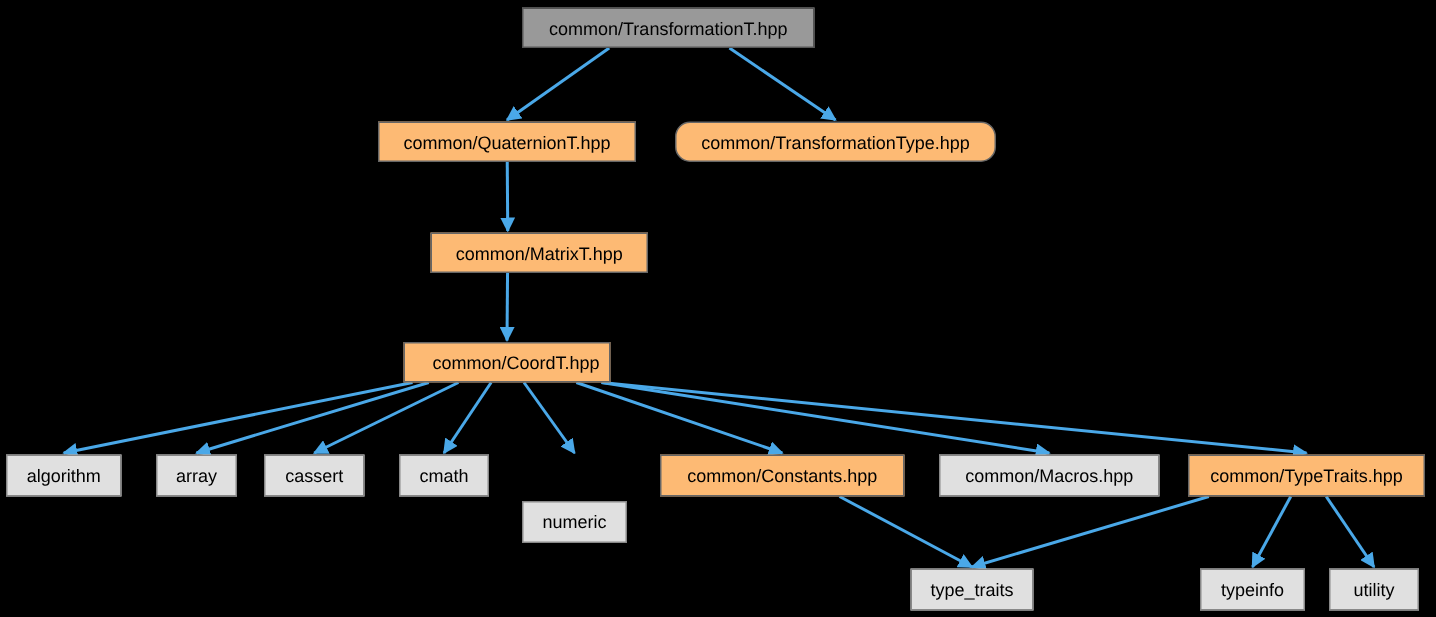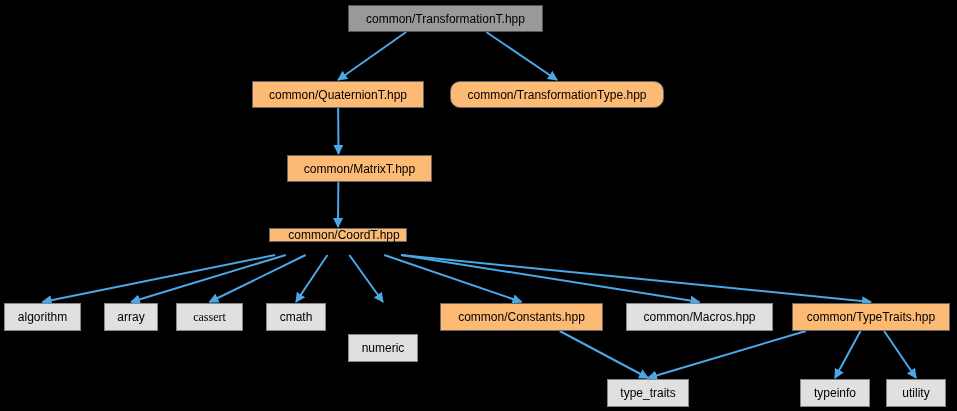--- a/index.html
+++ b/index.html
@@ -86,30 +86,30 @@
     </div>
     <div class="node node-file" style="left: 252px; top: 81px; width: 172px; height: 27px;">
       <span class="node-label">common/QuaternionT.hpp</span>
     </div>
     <div class="node node-file" style="left: 450px; top: 81px; width: 214px; height: 27px; border-radius: 10px;">
       <span class="node-label">common/TransformationType.hpp</span>
     </div>
     <div class="node node-file" style="left: 266px; top: 155px; width: 145px; height: 27px; margin-left: 21px;">
       <span class="node-label">common/MatrixT.hpp</span>
     </div>
-    <div class="node node-file" style="left: 269px; top: 228px; width: 138px; height: 14px; padding-left: 12px;">
+    <div class="node node-file" style="left: 269px; top: 228px; width: 138px; height: 27px; padding-left: 12px;">
       <span class="node-label">common/CoordT.hpp</span>
     </div>
     <div class="node node-sys" style="left: 4px; top: 303px; width: 77px; height: 28px;">
       <span class="node-label">algorithm</span>
     </div>
     <div class="node node-sys" style="left: 104px; top: 303px; width: 54px; height: 28px;">
       <span class="node-label">array</span>
     </div>
-    <div class="node node-sys" style="left: 176px; top: 303px; width: 67px; height: 28px; font-family: Liberation Serif, serif;">
+    <div class="node node-sys" style="left: 176px; top: 303px; width: 67px; height: 28px;">
       <span class="node-label">cassert</span>
     </div>
     <div class="node node-sys" style="left: 266px; top: 303px; width: 60px; height: 28px;">
       <span class="node-label">cmath</span>
     </div>
     <div class="node node-sys" style="left: 348px; top: 303px; width: 70px; height: 28px; margin-top: 31px;">
       <span class="node-label">numeric</span>
     </div>
     <div class="node node-file" style="left: 440px; top: 303px; width: 163px; height: 28px;">
       <span class="node-label">common/Constants.hpp</span>

